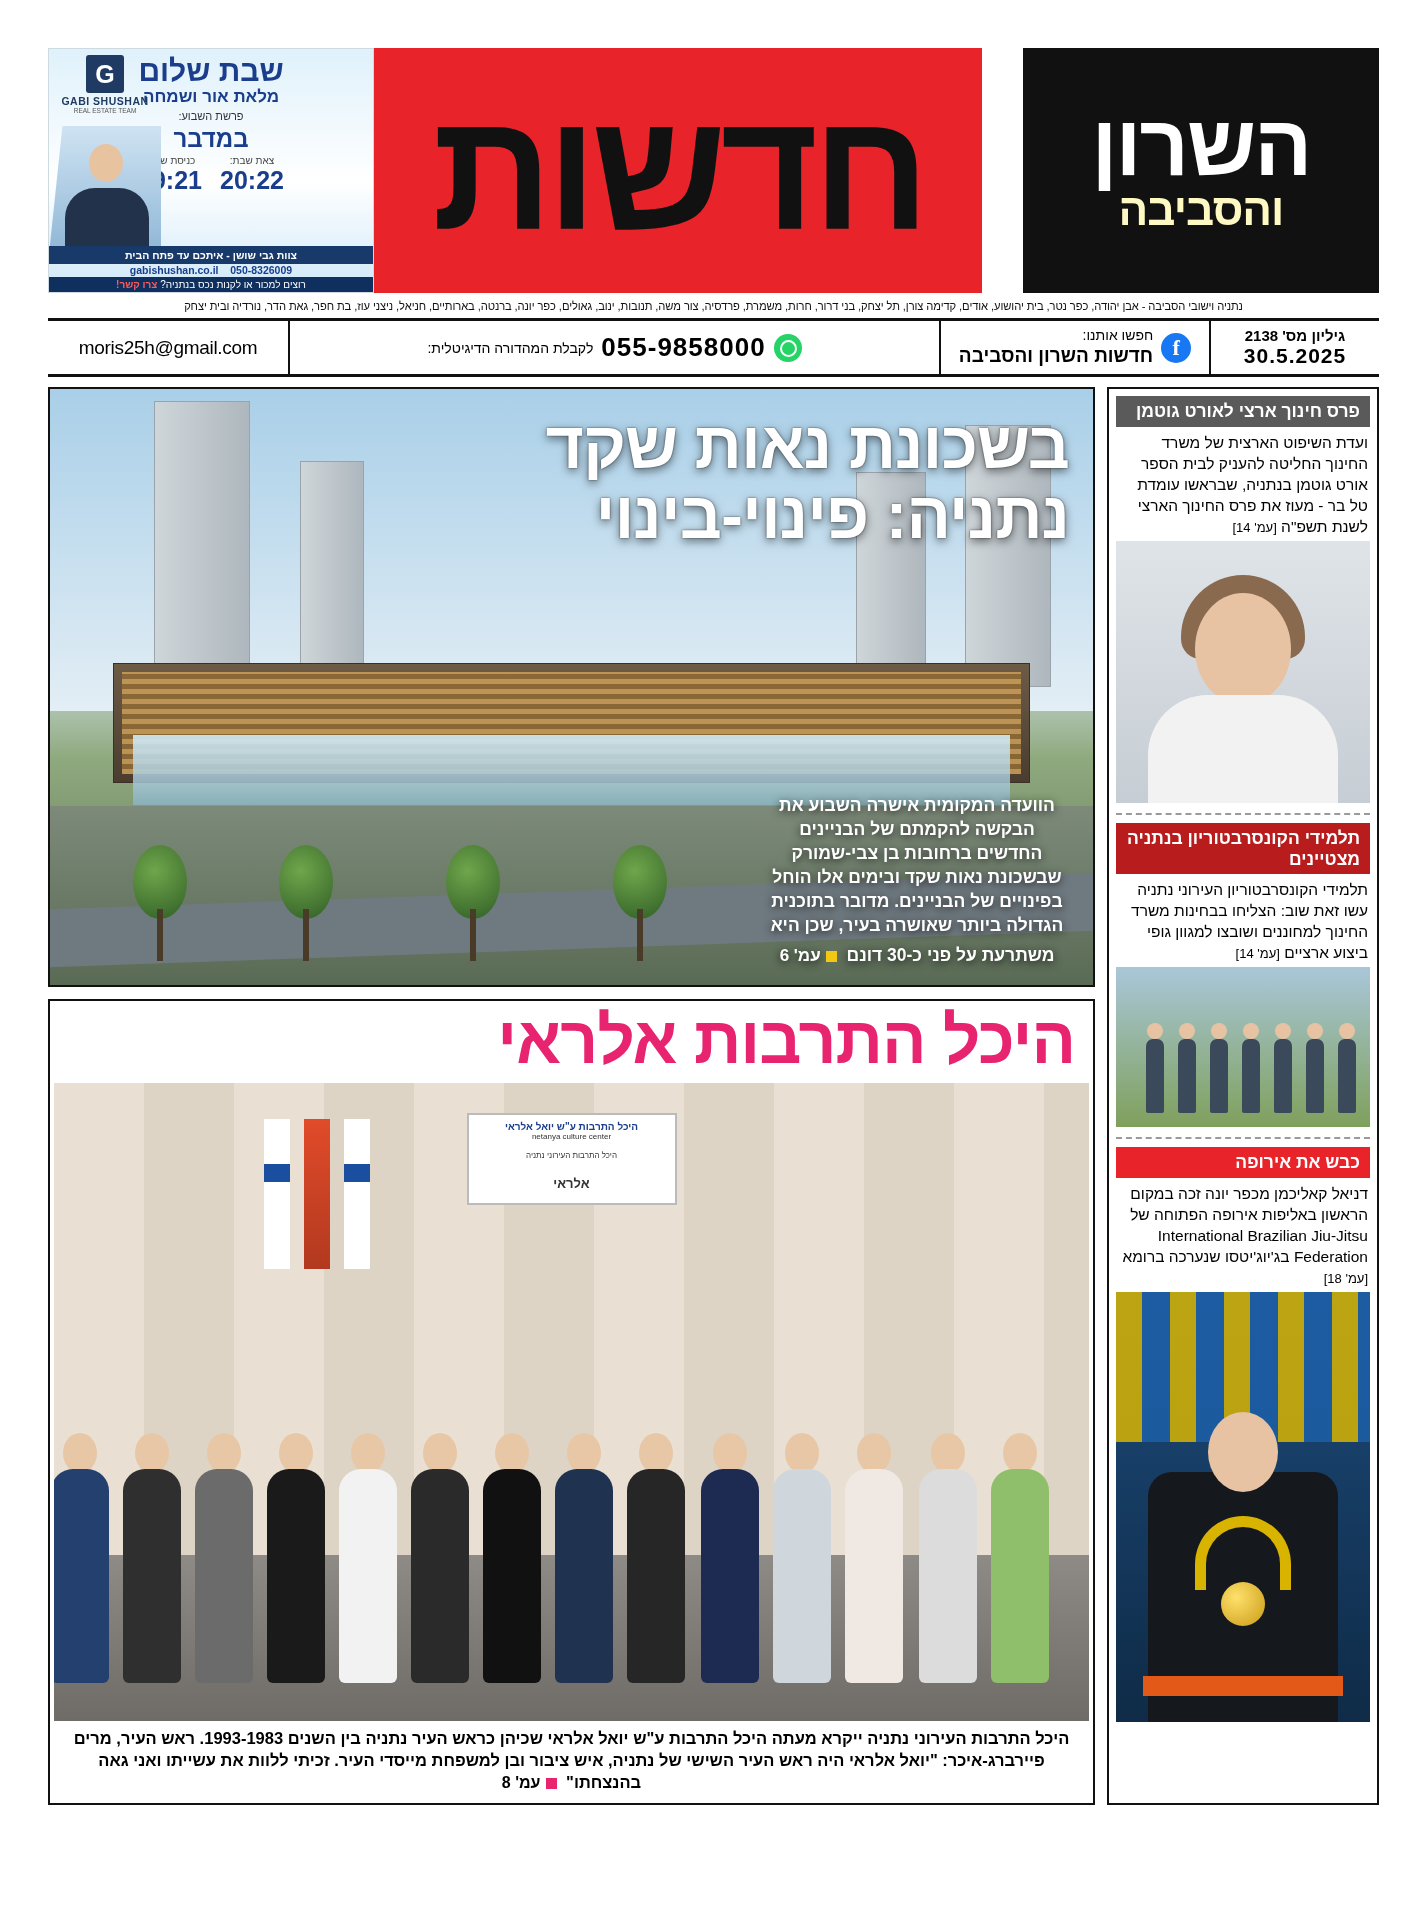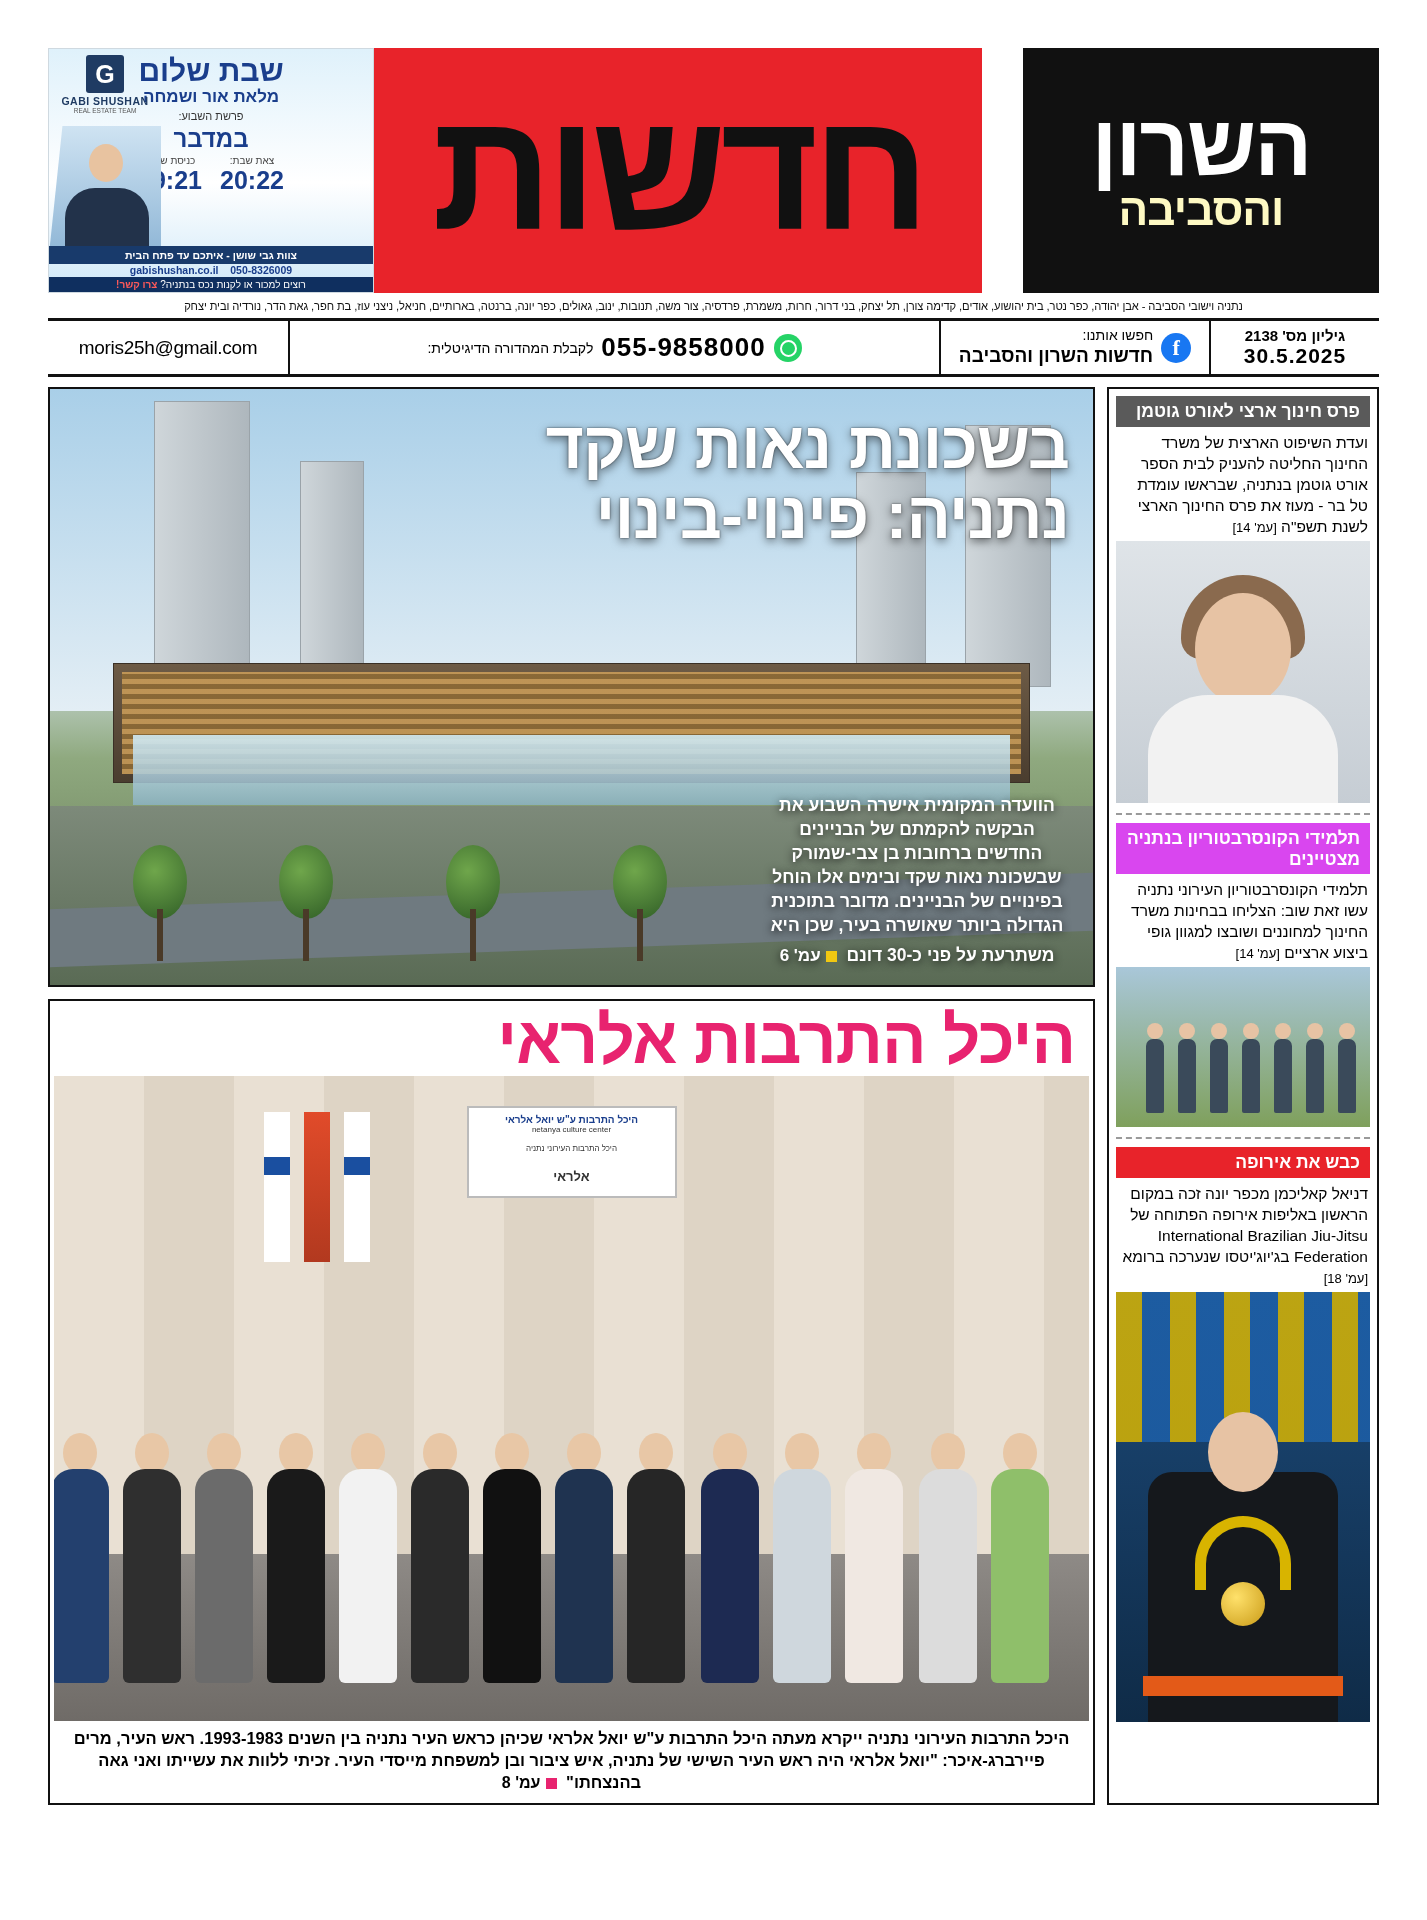--- a/index.html
+++ b/index.html
@@ -226,21 +226,21 @@
 
   
   .side-head {
     color: #fff;
     font-weight: bold;
     font-size: 17.5px;
     padding: 5px 10px;
     text-align: right;
   }
   .side-head.gray { background: #5a5a5a; }
-  .side-head.teal { background: #d946ef; }
+  .side-head.teal { background: #b91c1c; }
   .side-head.red  { background: #e8232a; }
   .side-head.two-line { line-height: 1.15; }
   .side-text {
     font-size: 15.5px;
     line-height: 1.36;
     text-align: right;
     padding: 5px 2px 4px 2px;
   }
   .side-text .ref { font-size: 13px; }
   .dashed {
@@ -383,21 +383,21 @@
     overflow: hidden;
     background: #ffffff;
     display: flex;
     flex-direction: column;
   }
   .story2-title {
     color: #e8236f;
     font-weight: bold;
     font-size: 66px;
     text-align: right;
-    padding: 6px 18px 2px 18px;
+    padding: 6px 18px 9px 18px;
     letter-spacing: -1px;
     line-height: 1.02;
   }
   .story2-photo {
     position: relative;
     flex: 1;
     background: linear-gradient(180deg,#e6ddd0 0%,#d8cdbd 55%,#b9ada0 100%);
     overflow: hidden;
     margin: 0 4px;
   }

